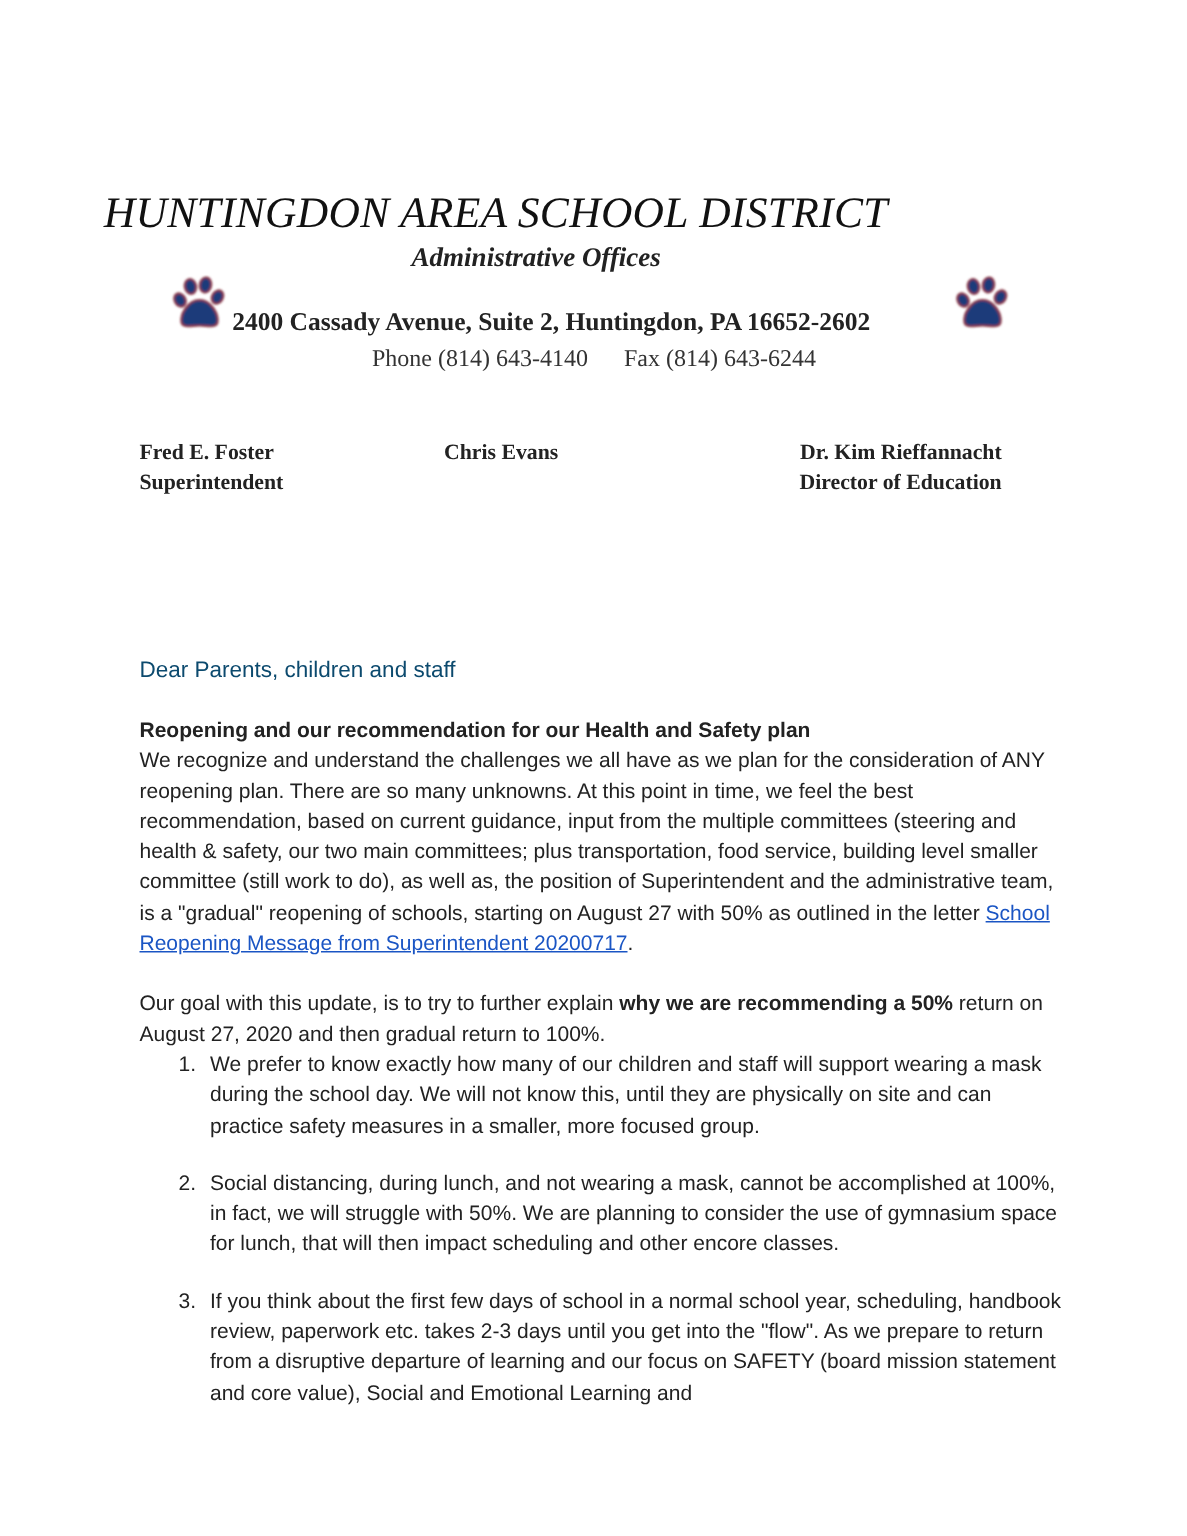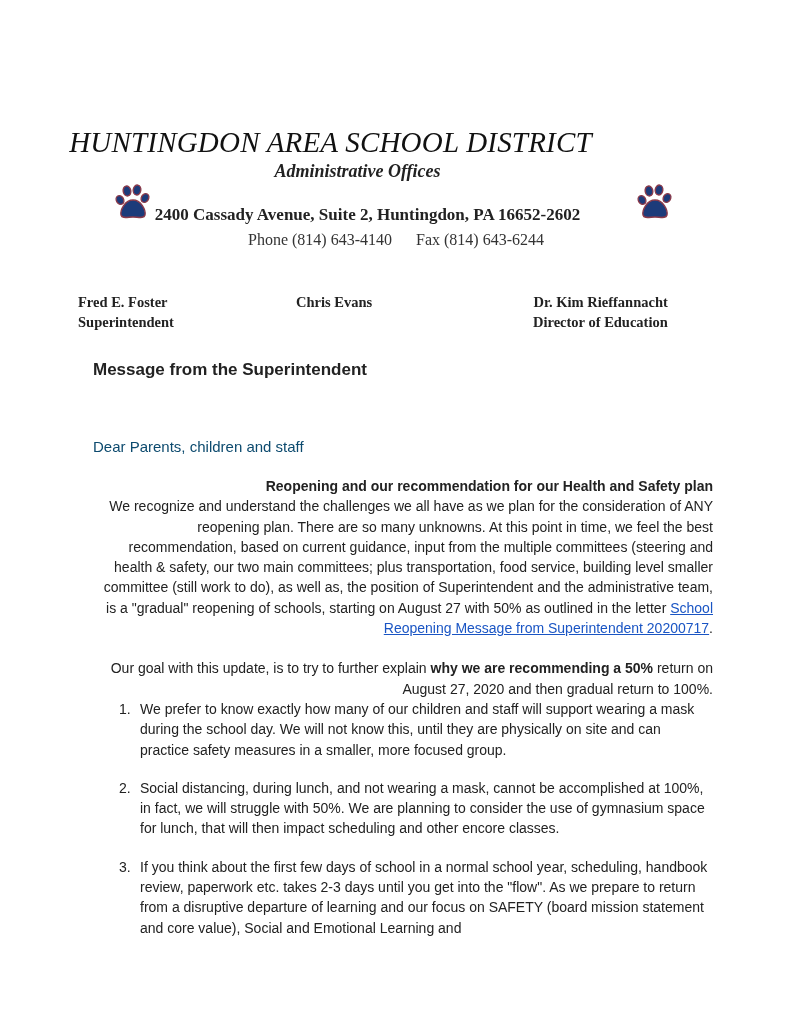--- a/index.html
+++ b/index.html
@@ -24,31 +24,31 @@
       position: absolute; top: 231px; left: 0; width: 776px; text-align: center;
       font-size: 16px; color: #333; padding-left: 16px; box-sizing: border-box;
     }
     .contact span.gap { display: inline-block; width: 24px; }
     .paw { position: absolute; width: 40px; height: 38px; }
     .paw.left { left: 113px; top: 183px; }
     .paw.right { left: 635px; top: 183px; }
 
     .staff { position: absolute; top: 292px; font-size: 14.5px; font-weight: bold; color: #222; line-height: 20px; }
     .staff div { white-space: nowrap; }
-    .staff.s1 { left: 78px; }
+    .staff.s1 { left: 93px; }
     .staff.s2 { left: 283px; }
     .staff.s2 .nm { padding-left: 13px; }
     .staff.s3 { left: 532px; text-align: right; }
     .staff.s3 .tt { margin-left: 1px; }
 
     .msg-title { position: absolute; left: 93px; top: 357px; font-size: 17px; font-weight: bold; color: #222; line-height: 26px; }
     .salutation { position: absolute; left: 93px; top: 438px; font-size: 15px; color: #0c4a6e; }
 
     .body-block { position: absolute; left: 93px; top: 476px; width: 620px; font-size: 14px; line-height: 20.3px; color: #222; }
-    .body-block p { margin: 0; text-align: right; }
+    .body-block p { margin: 0; }
     .body-block .h { font-weight: bold; }
     .body-block a { color: #1a55c4; text-decoration: underline; }
     .gap-line { height: 20px; }
     .list { margin: 0; padding: 0; list-style: none; }
     .list li { position: relative; padding-left: 47px; }
     .list li .num { position: absolute; left: 26px; top: 0; }
     .list li + li { margin-top: 18px; }
   </style>
 </head>
 <body>
@@ -93,21 +93,20 @@
 </div>
 <div class="staff s2 serif">
   <div class="nm">Chris Evans</div>
 </div>
 <div class="staff s3 serif">
   <div>Dr. Kim Rieffannacht</div>
   <div class="tt">Director of Education</div>
 </div>
 
 <div class="msg-title sans">
-  <div>Message from the Superintendent</div>
 </div>
 
 <div class="salutation sans">Dear Parents, children and staff</div>
 
 <div class="body-block sans">
   <p class="h">Reopening and our recommendation for our Health and Safety plan</p>
   <p><span>We recognize and understand the challenges we all have as we plan for the consideration of ANY reopening plan.  There are so many unknowns. At this point in time, we feel the best recommendation, based on current guidance, input from the multiple committees (steering and health &amp; safety, our two main committees; plus transportation, food service, building level smaller committee (still work to do), as well as, the position of Superintendent and the administrative team, is a "gradual" reopening of schools, starting on August 27 with 50% as outlined in the letter </span><a href="#">School Reopening Message from Superintendent 20200717</a><span>.</span></p>
   <div class="gap-line"></div>
   <p><span>Our goal with this update, is to try to further explain </span><b>why we are recommending a 50%</b><span> return on August 27, 2020 and then gradual return to 100%.</span></p>
   <ol class="list">

